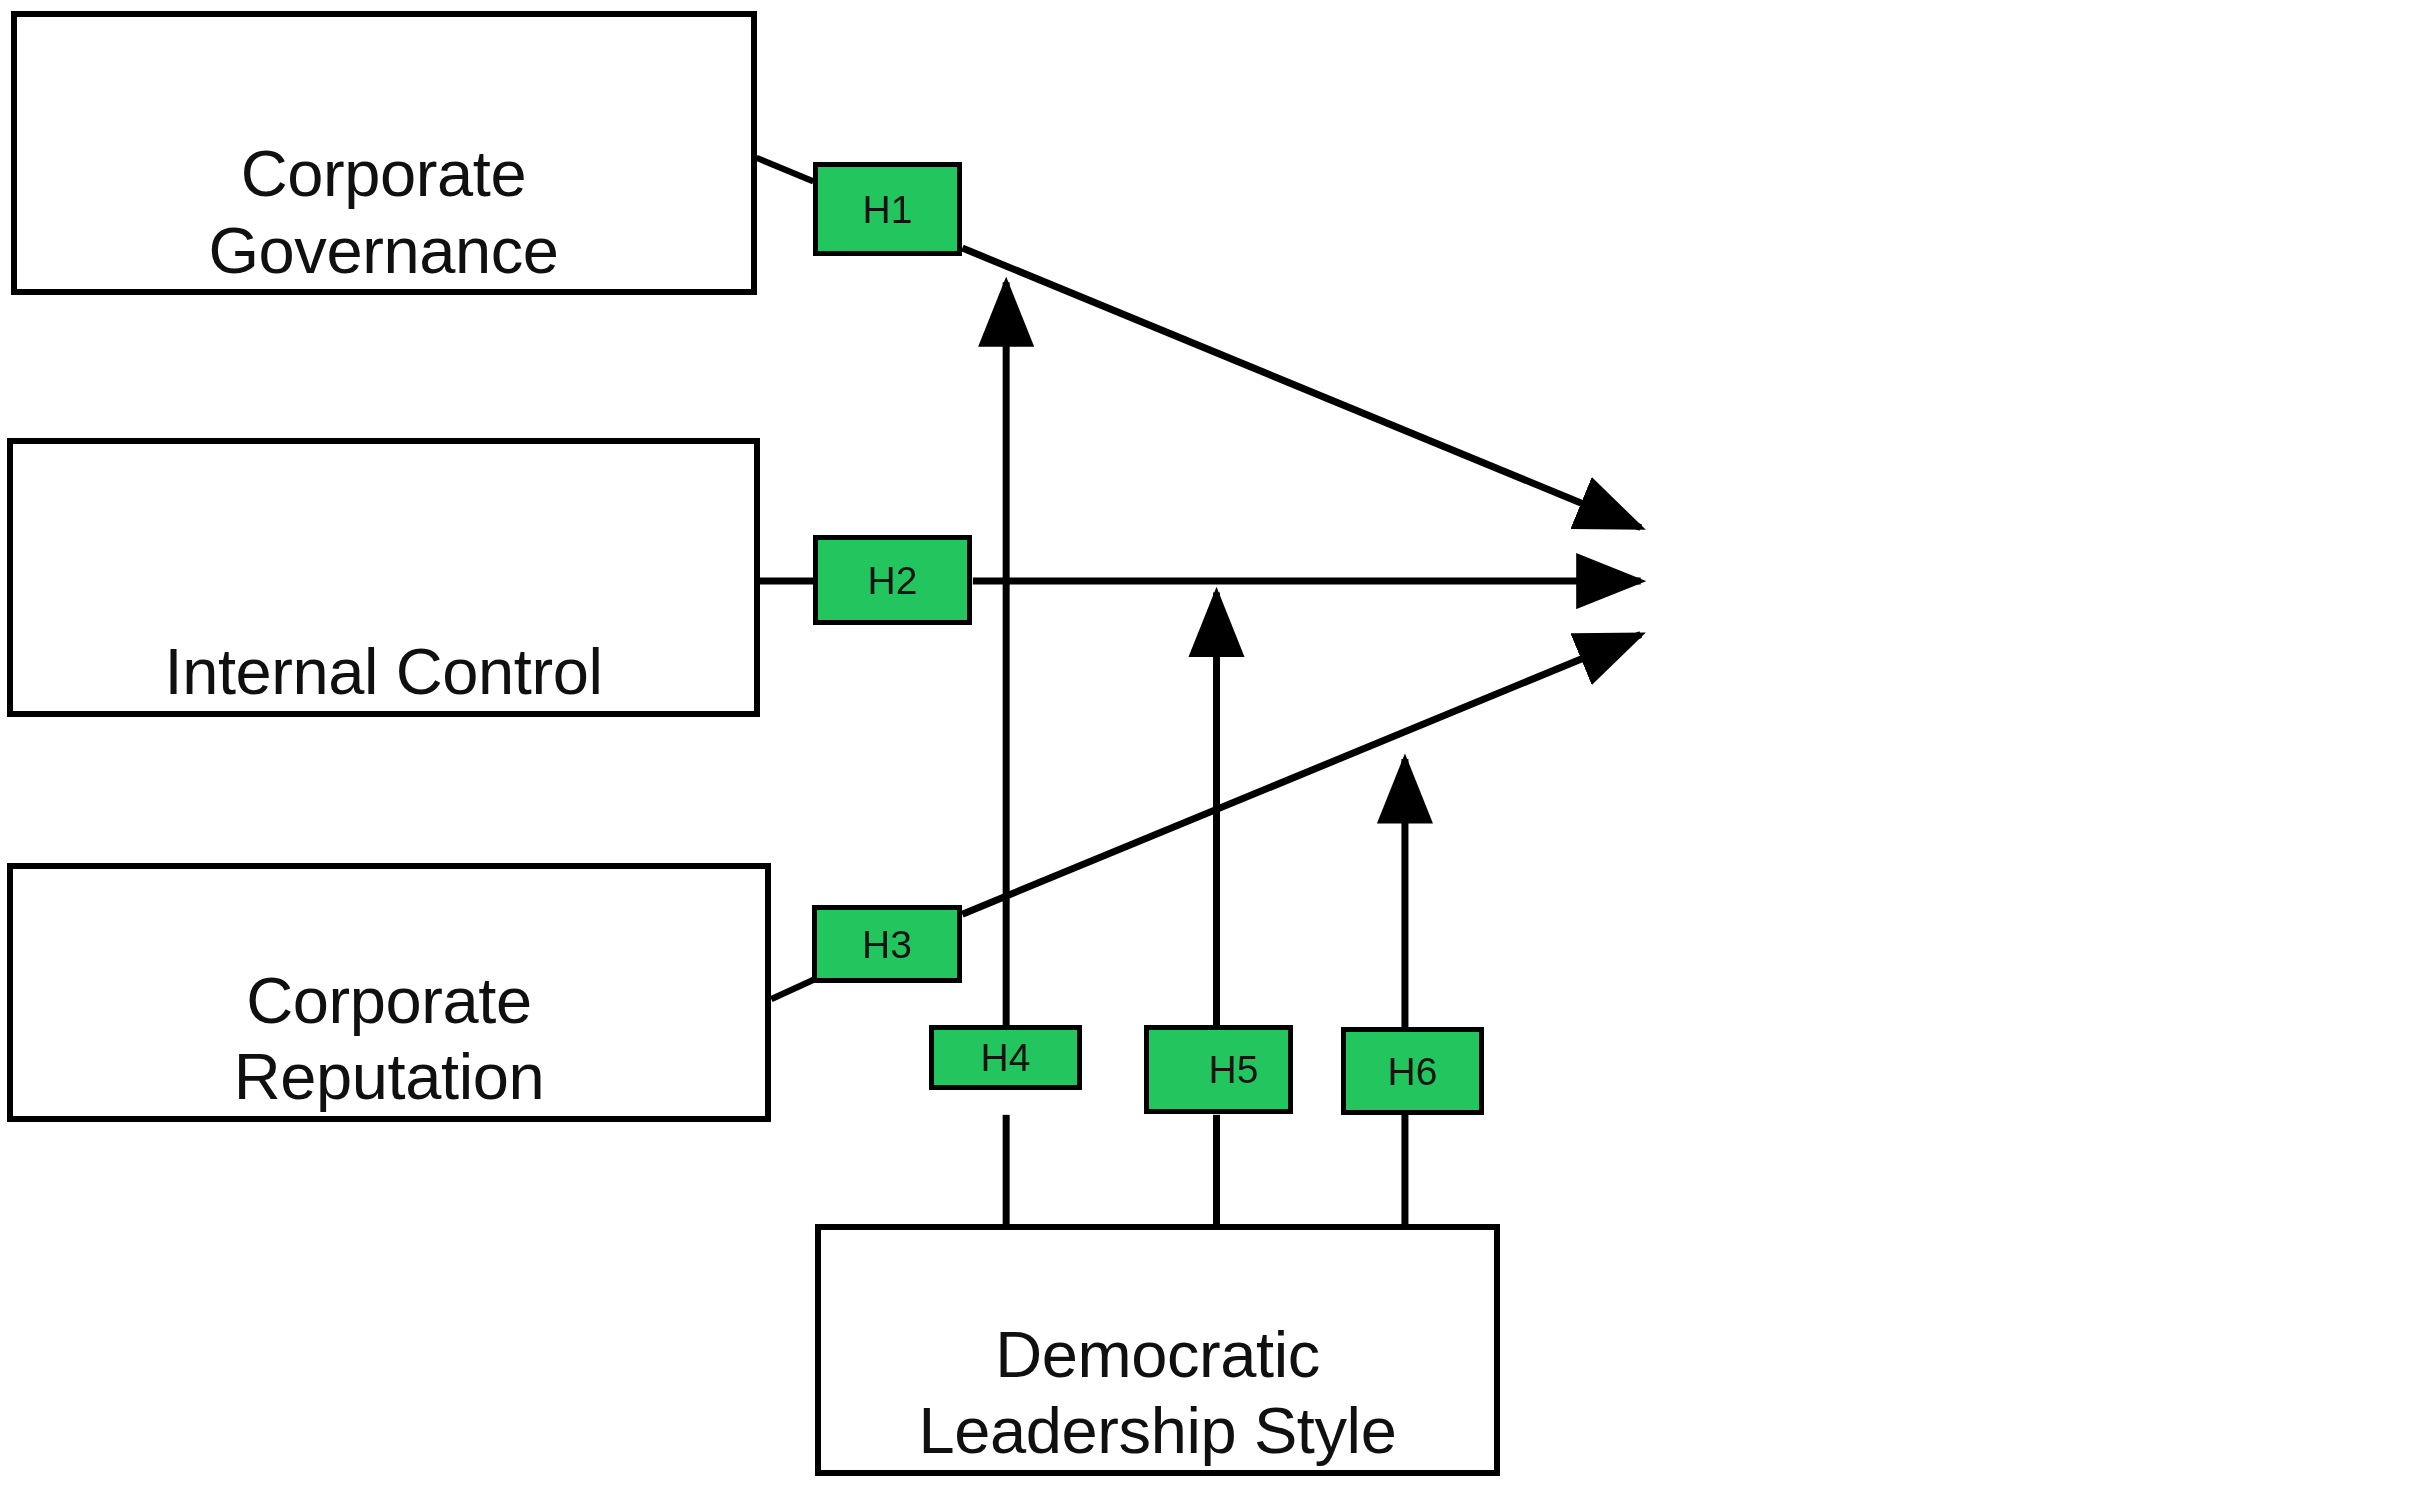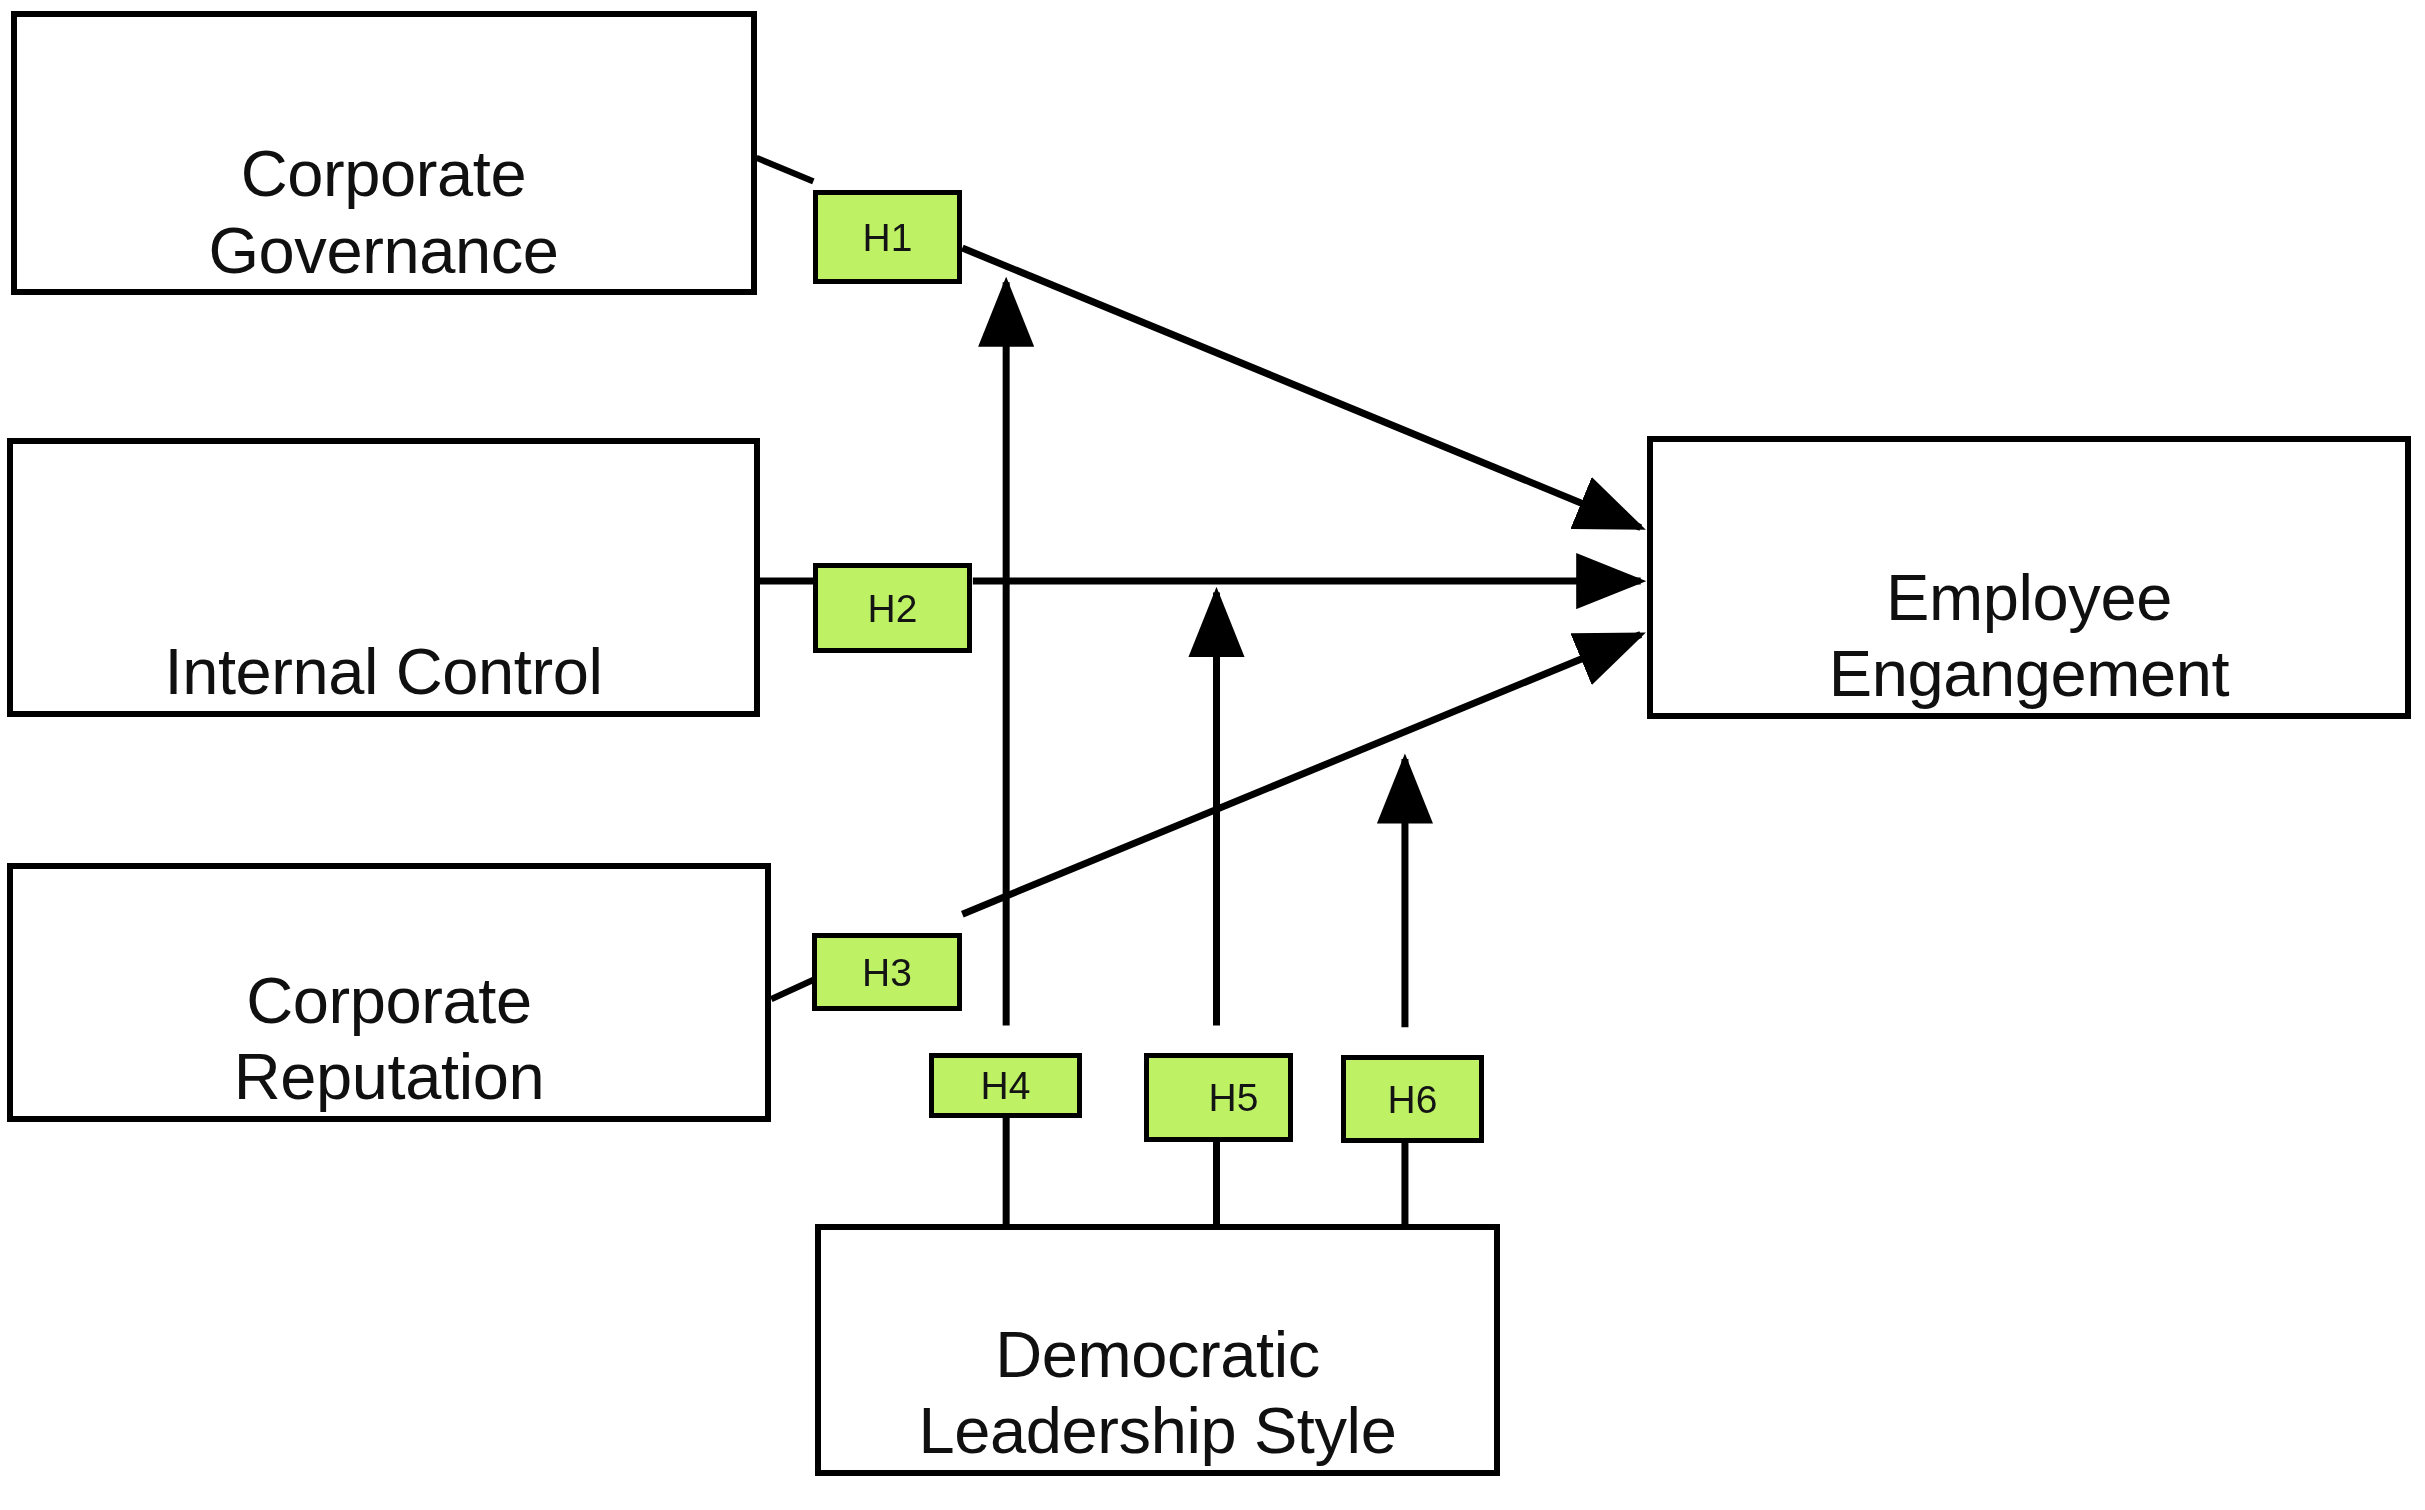--- a/index.html
+++ b/index.html
@@ -39,26 +39,25 @@
     color: #101010;
     font-weight: 400;
     letter-spacing: -0.4px;
     white-space: pre-line;
     padding: 0 12.3px;
   }
   .hyp-box {
     position: absolute;
     box-sizing: border-box;
     border: 5.3px solid #000000;
-    background: #bef264;
+    background: #22c55e;
     display: flex;
     align-items: center;
     justify-content: center;
     z-index: 8;
-    margin-top: 28px;
   }
   .hyp-label {
     font-size: 39px;
     line-height: 1;
     color: #141414;
     font-weight: 400;
   }
 </style>
 </head>
 <body>
@@ -101,24 +100,20 @@
 
   <div class="node-box" style="left:7px; top:438px; width:753px; height:279px;">
     <span class="node-label">Internal Control</span>
   </div>
 
   <div class="node-box" style="left:7px; top:863px; width:764px; height:259px;">
     <span class="node-label">Corporate
 Reputation</span>
   </div>
 
-  <div class="node-box" style="left:1647px; top:436px; width:764px; height:283px;">
-    <span class="node-label">Employee
-Engangement</span>
-  </div>
 
   <div class="node-box" style="left:815px; top:1224px; width:685px; height:252px;">
     <span class="node-label">Democratic
 Leadership Style</span>
   </div>
 
   <div class="hyp-box" style="left:813px; top:162px; width:149px; height:94px;">
     <span class="hyp-label">H1</span>
   </div>
 

